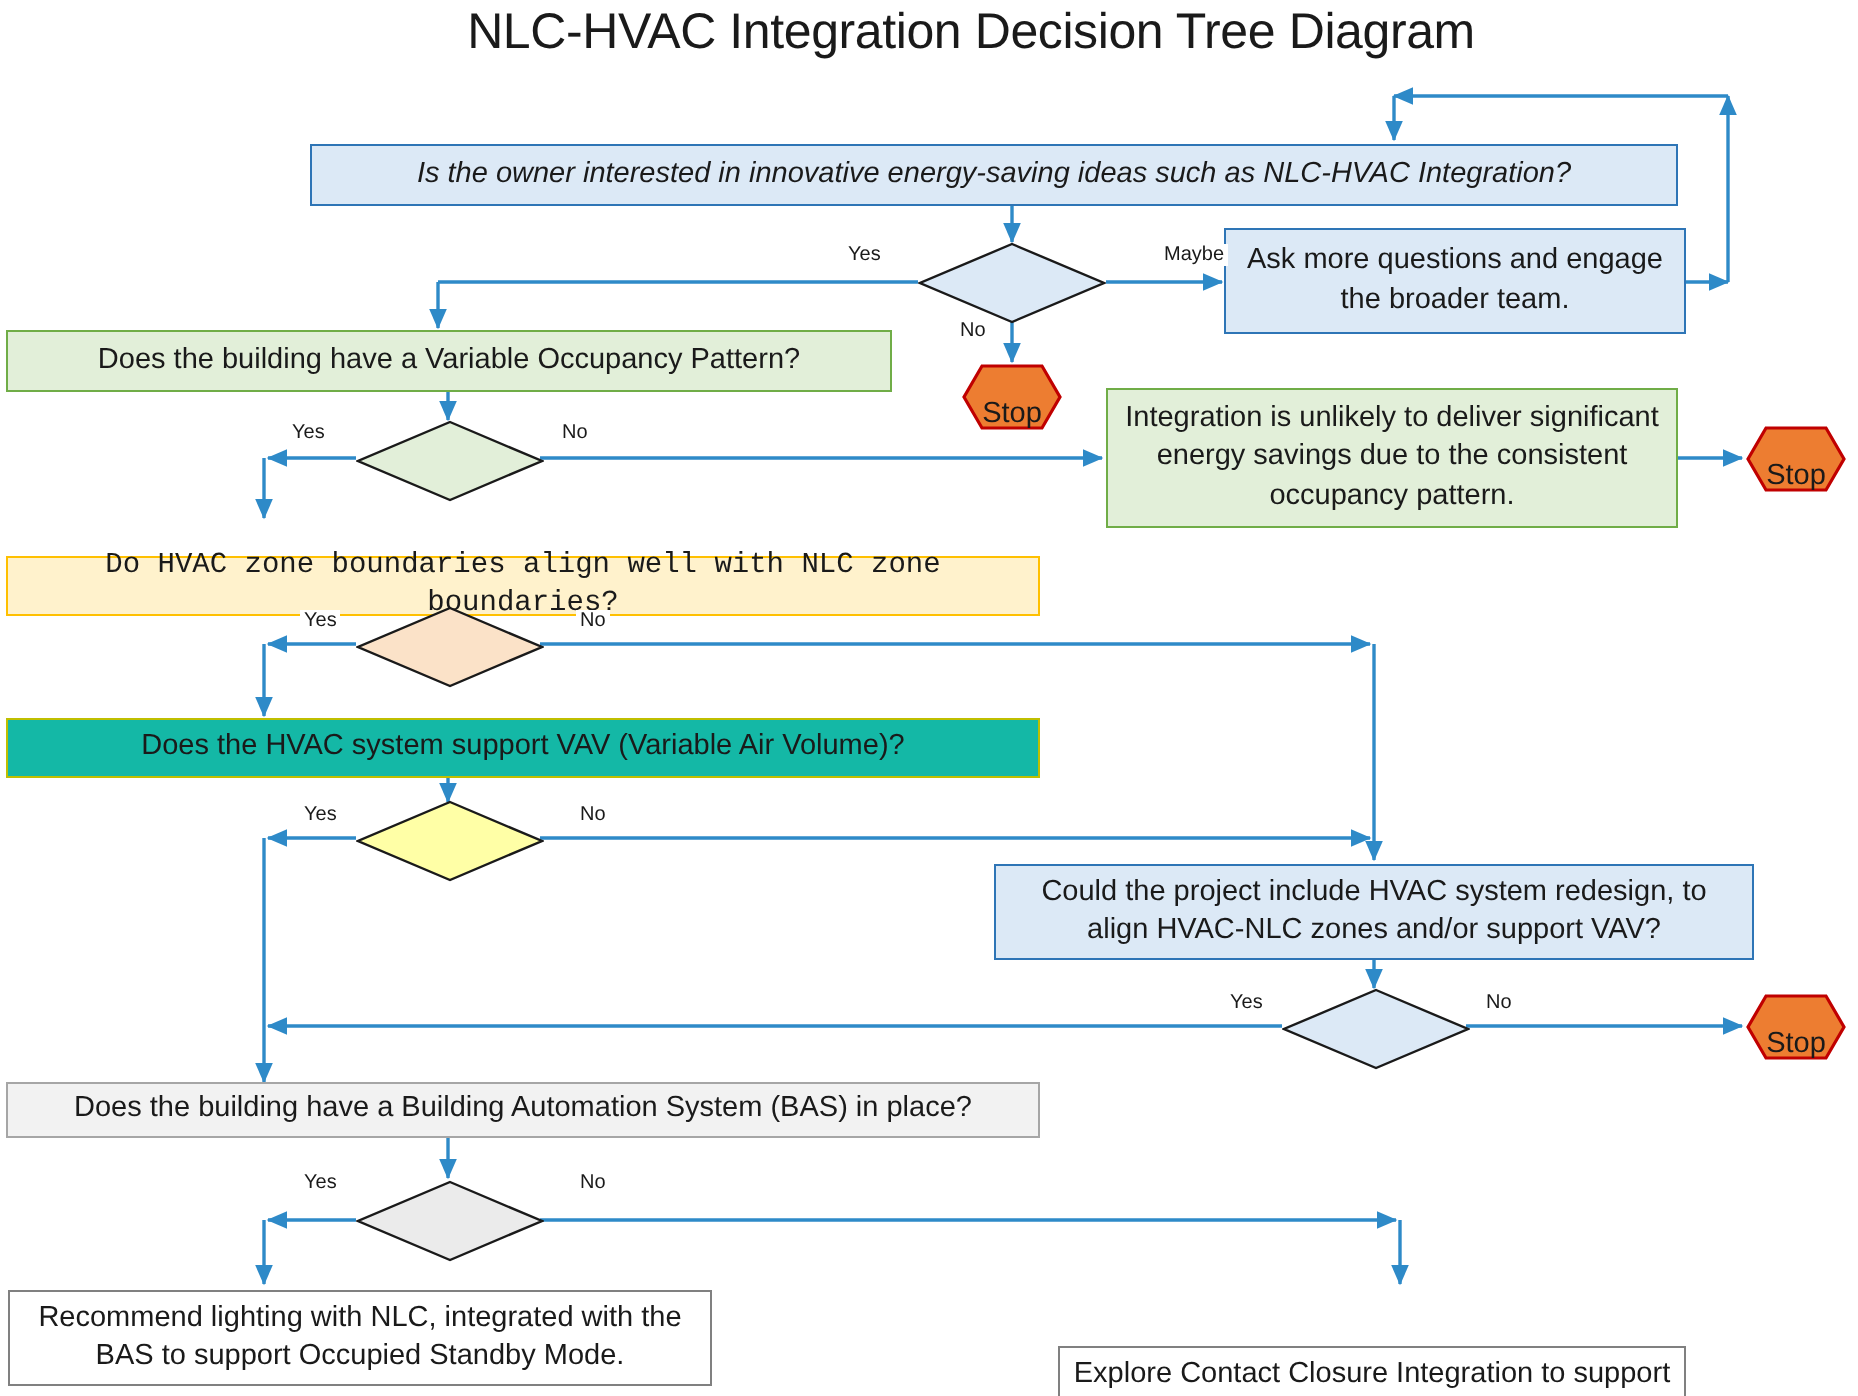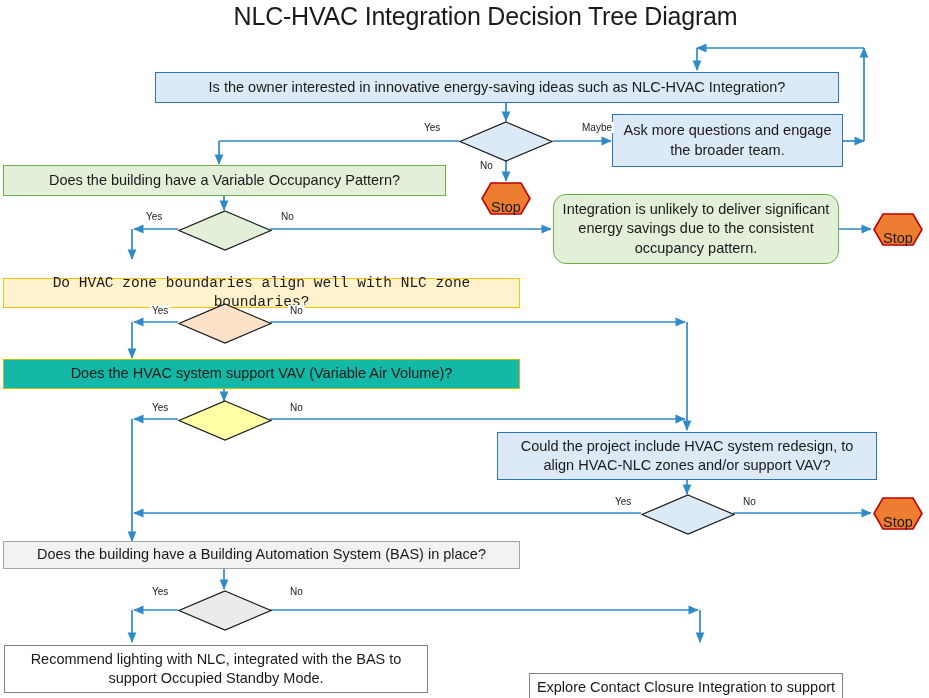--- a/index.html
+++ b/index.html
@@ -164,53 +164,53 @@
       <path d="M224,568 L224,589" marker-end="url(#ah)"></path>
 
       <path d="M178,610 L134,610" marker-end="url(#ah)"></path>
       <path d="M132,610 L132,642" marker-end="url(#ah)"></path>
 
       <path d="M270,610 L698,610" marker-end="url(#ah)"></path>
       <path d="M700,610 L700,642" marker-end="url(#ah)"></path>
     </g>
   </svg>
 
-  <div class="node box-blue" style="left:155px; top:72px; width:684px; height:31px;">
+  <div class="node box-blue" style="left:155px; top:72px; width:684px; height:31px;font-style:italic;">
     <span>Is the owner interested in innovative energy-saving ideas such as NLC-HVAC Integration?</span>
   </div>
 
   <div class="node box-blue" style="left:612px; top:114px; width:231px; height:53px;">
     <span>Ask more questions and engage the broader team.</span>
   </div>
 
   <div class="node box-green" style="left:3px; top:165px; width:443px; height:31px;">
     <span>Does the building have a Variable Occupancy Pattern?</span>
   </div>
 
-  <div class="node box-green" style="left:553px; top:194px; width:286px; height:70px;border-radius:13px;">
+  <div class="node box-green" style="left:553px; top:194px; width:286px; height:70px;">
     <span>Integration is unlikely to deliver significant energy savings due to the consistent occupancy pattern.</span>
   </div>
 
   <div class="node box-yellow" style="left:3px; top:278px; width:517px; height:30px;font-family:Liberation Mono, monospace;">
     <span>Do HVAC zone boundaries align well with NLC zone boundaries?</span>
   </div>
 
   <div class="node box-yellow2" style="left:3px; top:359px; width:517px; height:30px;">
     <span>Does the HVAC system support VAV (Variable Air Volume)?</span>
   </div>
 
   <div class="node box-blue" style="left:497px; top:432px; width:380px; height:48px;">
     <span>Could the project include HVAC system redesign, to align HVAC-NLC zones and/or support VAV?</span>
   </div>
 
   <div class="node box-grey" style="left:3px; top:541px; width:517px; height:28px;">
     <span>Does the building have a Building Automation System (BAS) in place?</span>
   </div>
 
-  <div class="node box-white" style="left:4px; top:645px; width:424px; height:48px;">
+  <div class="node box-white" style="left:4px; top:645px; width:352px; height:48px;">
     <span>Recommend lighting with NLC, integrated with the BAS to support Occupied Standby Mode.</span>
   </div>
 
   <div class="node box-white" style="left:529px; top:645px; width:314px; height:48px;margin-top:28px;">
     <span>Explore Contact Closure Integration to support Occupied Standby Mode.</span>
   </div>
 
   <div class="diamond-wrap" style="left:459px; top:121px;">
     <svg width="94" height="41" viewBox="0 0 94 41" xmlns="http://www.w3.org/2000/svg">
       <polygon points="47,1 93,20.5 47,40 1,20.5" fill="#dce9f6" stroke="#1a1a1a" stroke-width="1.2"></polygon>

